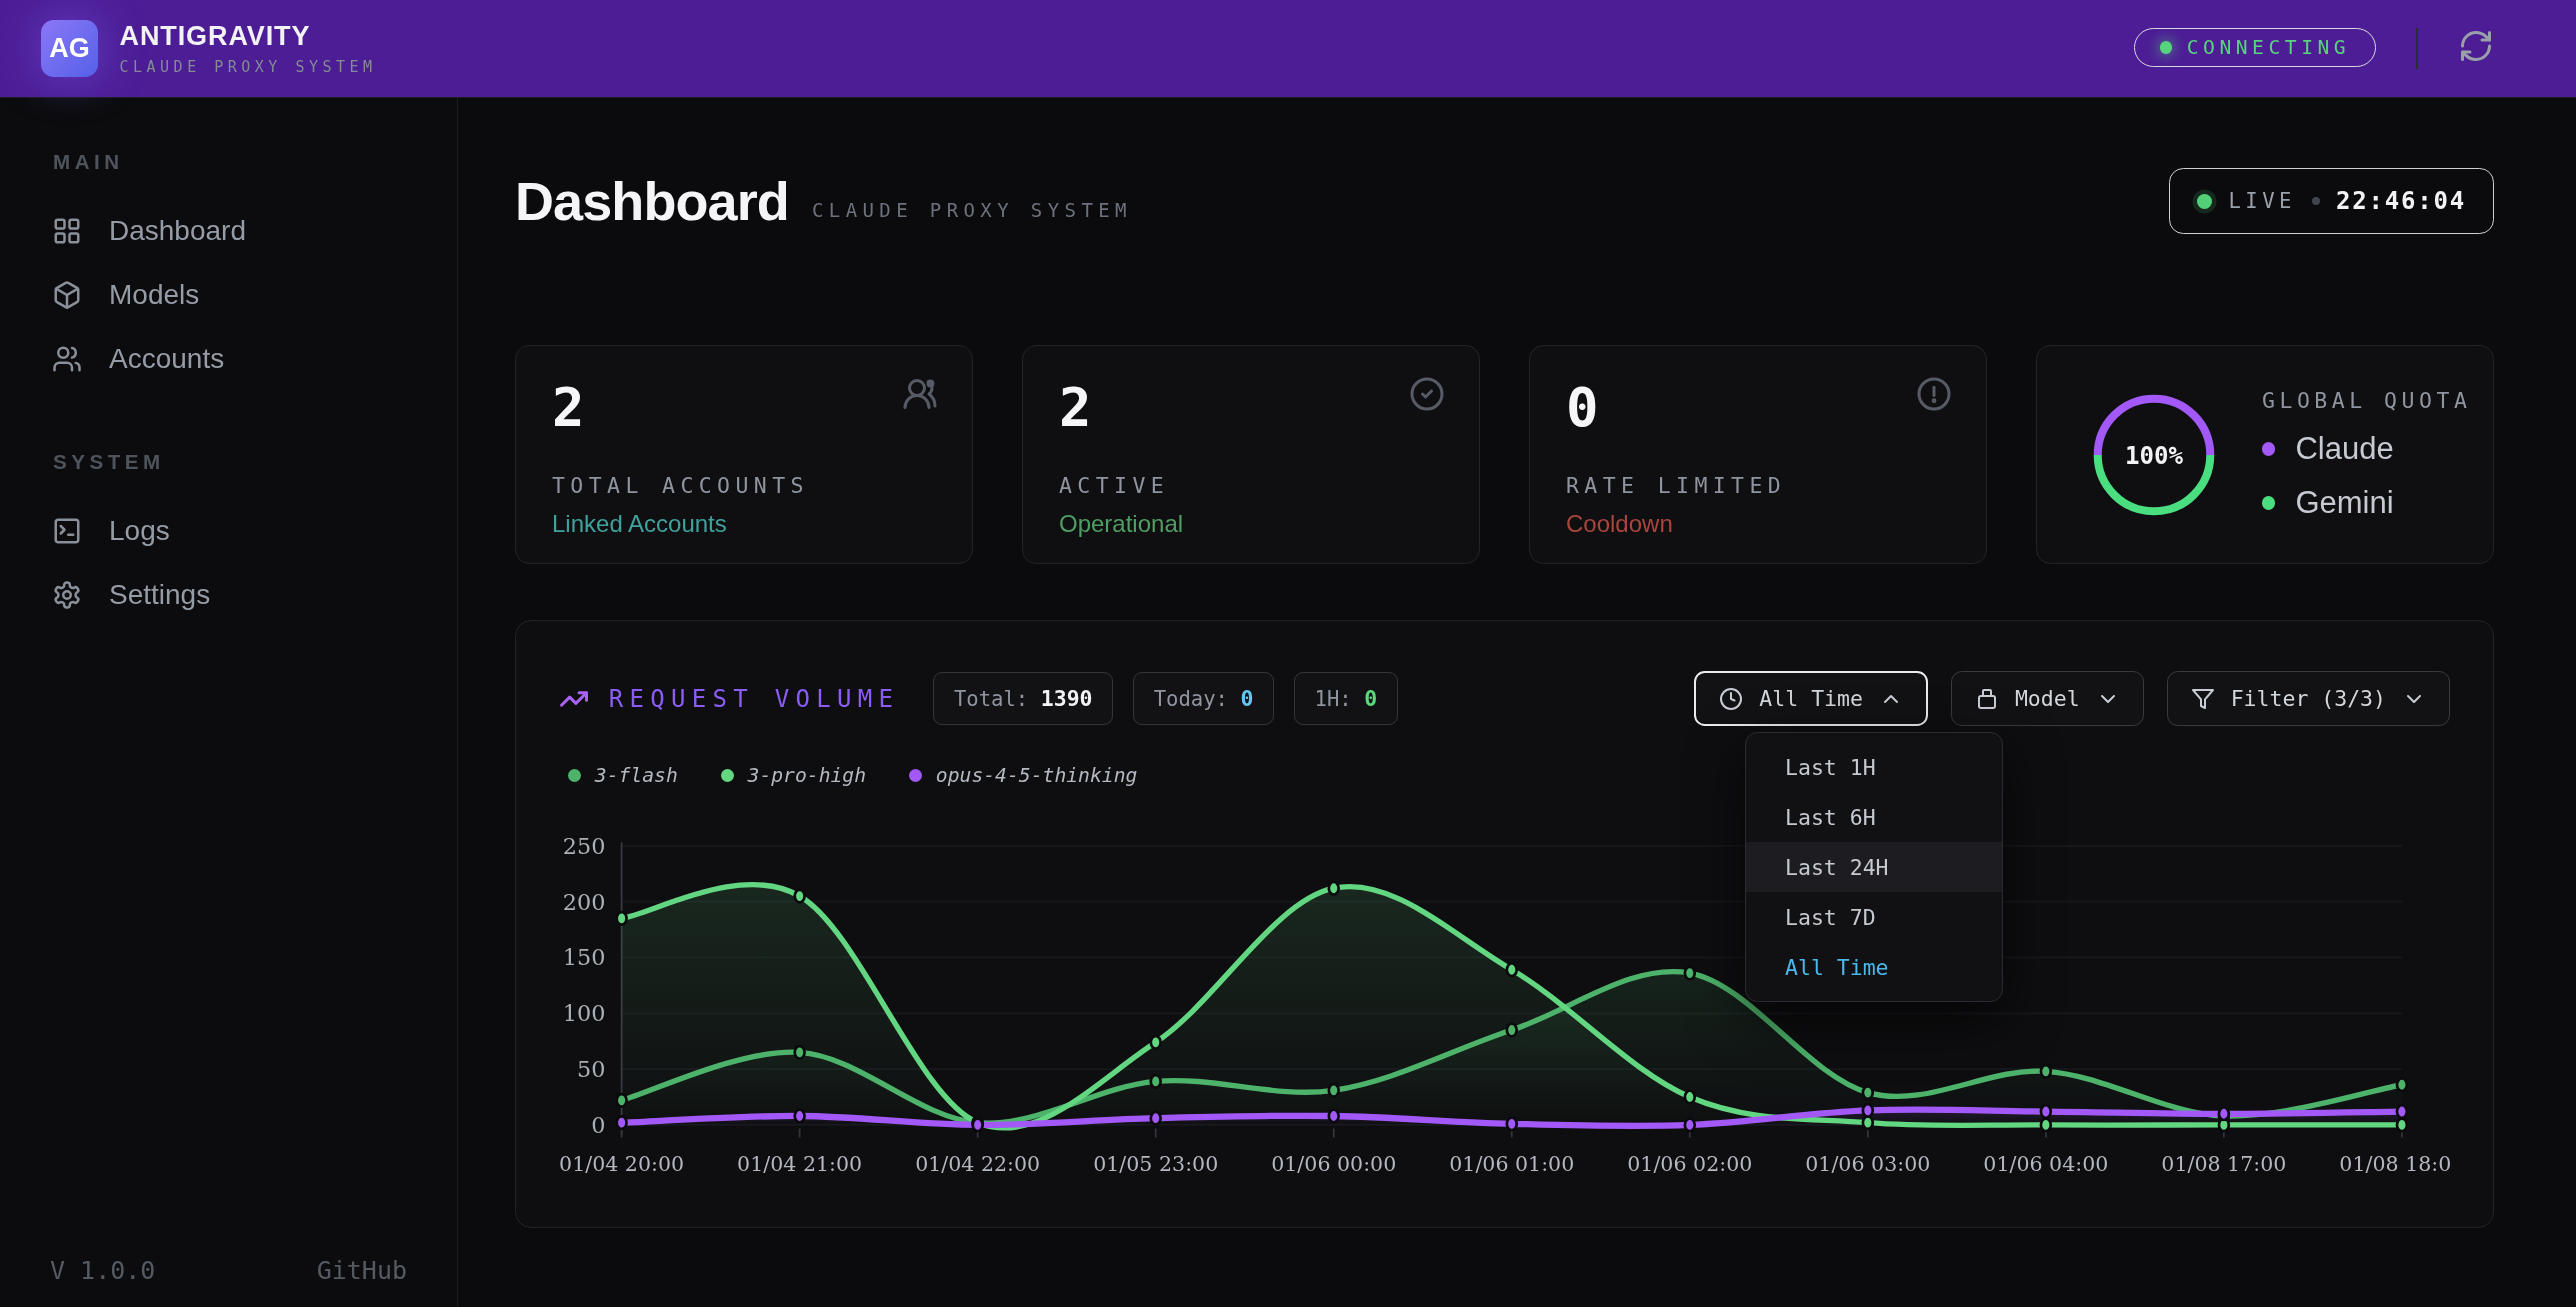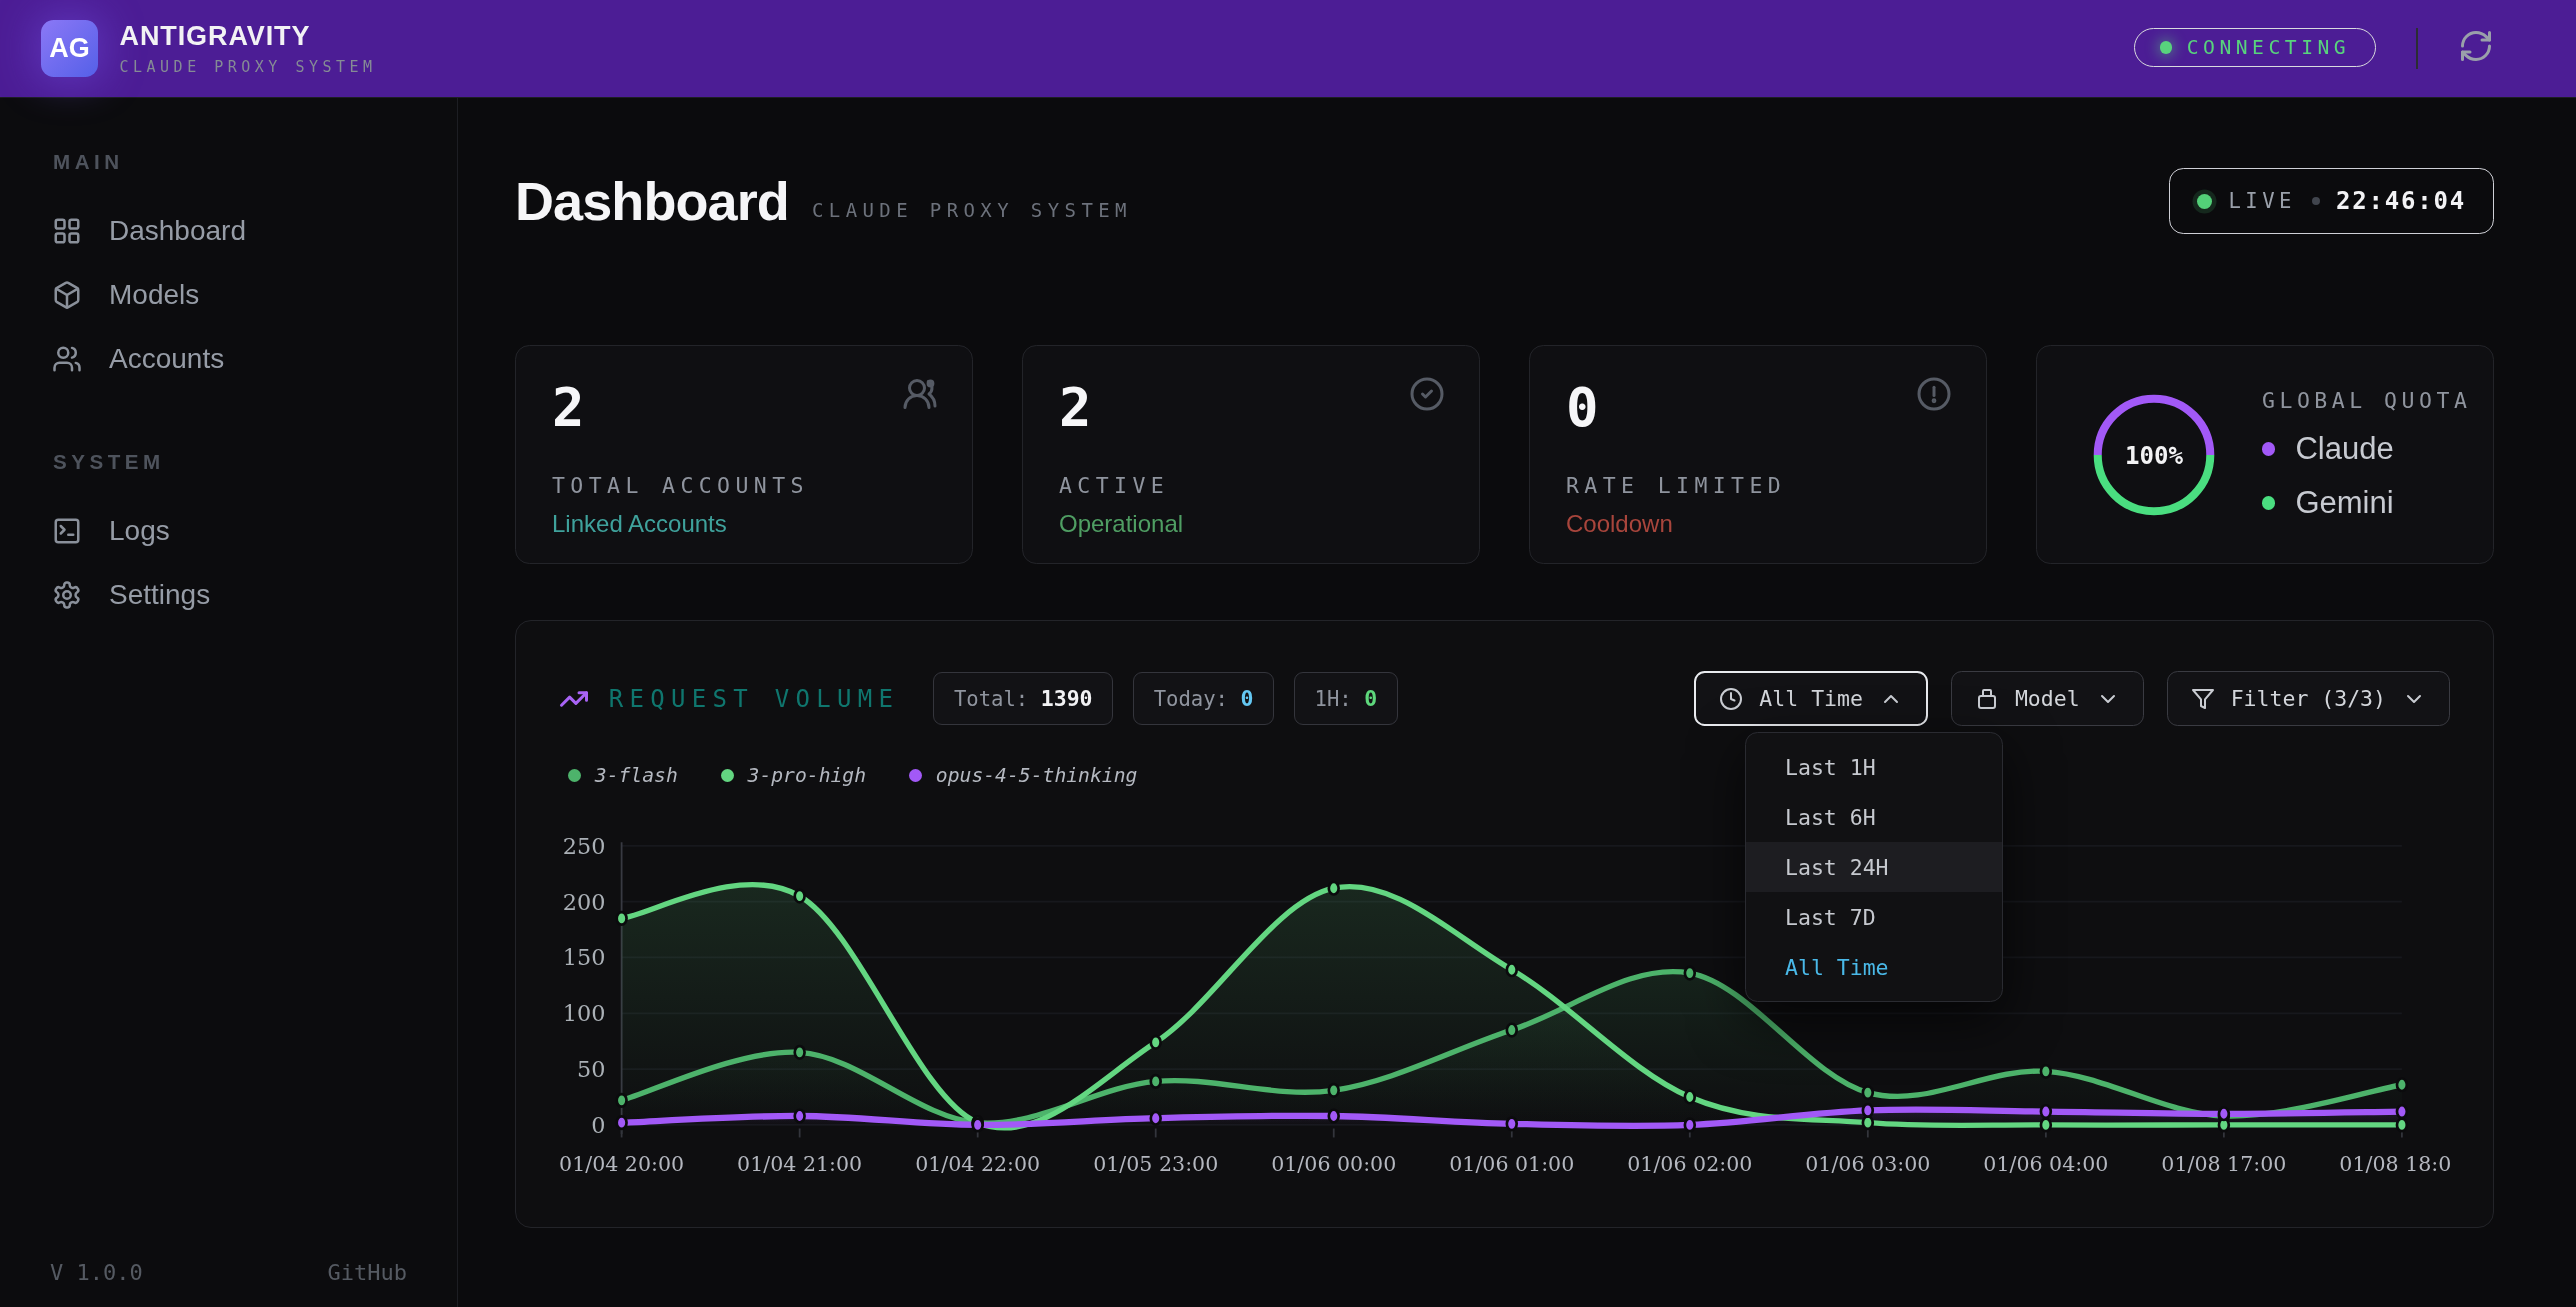--- a/index.html
+++ b/index.html
@@ -51,21 +51,21 @@
   .side-section + .side-section { margin-top:59px; }
   .side-item {
     display:flex; align-items:center; gap:27px;
     padding:16px 29px; border-radius:9px;
     color:#969ca6; font-size:28px; cursor:pointer;
   }
   .side-item .icon { width:30px; height:30px; color:#8a909a; }
   .side-footer {
     position:absolute; bottom:23px; left:50px; right:50px;
     display:flex; justify-content:space-between;
-    font-family:"DejaVu Sans Mono",monospace; font-size:22px; color:#555a62;
+    font-family:"DejaVu Sans Mono",monospace; font-size:25px; color:#555a62;
   }
 
   
   .main {
     position:absolute; top:98px; left:458px; right:0; bottom:0;
     background:#0b0b0d;
     padding:70px 82px 0 57px;
   }
   .page-head { display:flex; align-items:center; }
   .page-title { font-size:54px; font-weight:bold; letter-spacing:-0.9px; color:#f5f5f7; }
@@ -98,21 +98,21 @@
 
   
   .chart-card {
     position:relative; margin-top:56px; height:608px;
     background:#0e0e10; border:1.8px solid #232429; border-radius:16px;
     padding:50px 43px 0;
   }
   .chart-head { display:flex; align-items:center; }
   .trend-icon { color:#a863f5; margin-right:19.7px; }
   .trend-icon .icon { width:30px; height:30px; stroke-width:2.4; }
-  .chart-title { font-family:"DejaVu Sans Mono",monospace; font-size:24px; letter-spacing:6.3px; color:#0f766e; }
+  .chart-title { font-family:"DejaVu Sans Mono",monospace; font-size:24px; letter-spacing:6.3px; color:#8b5cf6; }
   .pills { display:flex; gap:19.7px; margin-left:34px; }
   .pill {
     height:53px; border:1.8px solid #34353c; border-radius:9px; background:#121215;
     padding:0 19.7px; display:flex; align-items:center; gap:12.5px;
     font-family:"DejaVu Sans Mono",monospace; font-size:20.6px; color:#8f949e;
   }
   .pill-value { font-weight:bold; font-size:21.5px; }
   .controls { margin-left:auto; display:flex; gap:23px; }
   .ctl-btn {
     height:55px; border:1.8px solid #3a3b42; border-radius:10.7px; background:#121215;

